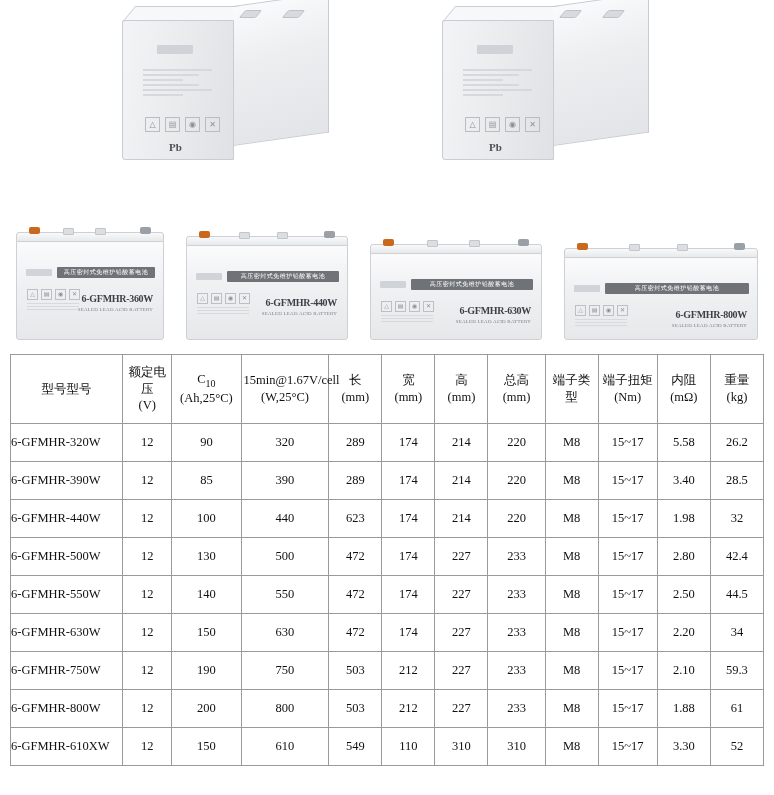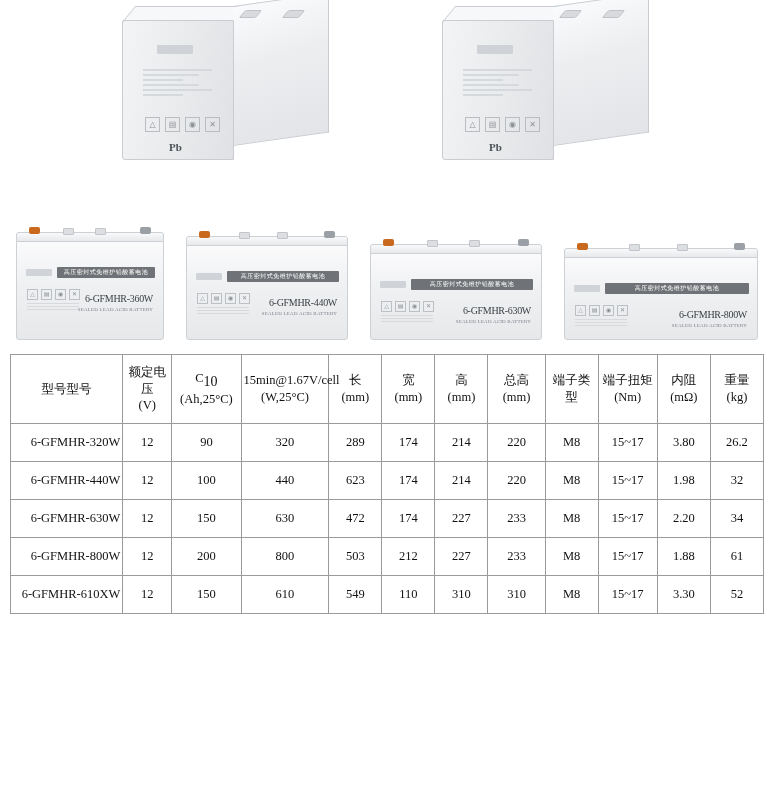--- a/index.html
+++ b/index.html
@@ -208,21 +208,21 @@
     text-align: center;
     letter-spacing: 0.5px;
     overflow: hidden;
     white-space: nowrap;
   }
   .bat .model {
     position: absolute;
     right: 10px;
     top: 52px;
     font-size: 10px;
-    font-weight: normal;
+    font-weight: bold;
     color: #3c4146;
     letter-spacing: -0.3px;
   }
   .bat .sub {
     position: absolute;
     right: 10px;
     top: 66px;
     font-size: 5px;
     color: #7c8188;
     letter-spacing: 0.2px;
@@ -278,26 +278,26 @@
     color: #111;
   }
   table.spec thead td {
     height: 62px;
     font-size: 12.5px;
   }
   table.spec tbody td {
     height: 31px;
   }
   table.spec tbody td.model {
-    text-align: right;
-    padding-left: 9px;
+    text-align: left;
+    padding-left: 0;
     white-space: nowrap;
   }
   .hdr-unit { display: block; }
-  sub { font-size: 14px; }
+  sub { font-size: 10px; }
 </style>
 </head>
 <body>
 
 <div class="gallery">
 
   <div class="row-top">
 
     <div class="bat3d">
       <div class="top"></div>
@@ -523,52 +523,108 @@
         <td class="model">6-GFMHR-320W</td>
         <td>12</td>
         <td>90</td>
         <td>320</td>
         <td>289</td>
         <td>174</td>
         <td>214</td>
         <td>220</td>
         <td>M8</td>
         <td>15~17</td>
-        <td>3.80</td>
+        <td>5.58</td>
         <td>26.2</td>
+      </tr>
+      <tr>
+        <td class="model">6-GFMHR-390W</td>
+        <td>12</td>
+        <td>85</td>
+        <td>390</td>
+        <td>289</td>
+        <td>174</td>
+        <td>214</td>
+        <td>220</td>
+        <td>M8</td>
+        <td>15~17</td>
+        <td>3.40</td>
+        <td>28.5</td>
       </tr>
       <tr>
         <td class="model">6-GFMHR-440W</td>
         <td>12</td>
         <td>100</td>
         <td>440</td>
         <td>623</td>
         <td>174</td>
         <td>214</td>
         <td>220</td>
         <td>M8</td>
         <td>15~17</td>
         <td>1.98</td>
         <td>32</td>
       </tr>
       <tr>
+        <td class="model">6-GFMHR-500W</td>
+        <td>12</td>
+        <td>130</td>
+        <td>500</td>
+        <td>472</td>
+        <td>174</td>
+        <td>227</td>
+        <td>233</td>
+        <td>M8</td>
+        <td>15~17</td>
+        <td>2.80</td>
+        <td>42.4</td>
+      </tr>
+      <tr>
+        <td class="model">6-GFMHR-550W</td>
+        <td>12</td>
+        <td>140</td>
+        <td>550</td>
+        <td>472</td>
+        <td>174</td>
+        <td>227</td>
+        <td>233</td>
+        <td>M8</td>
+        <td>15~17</td>
+        <td>2.50</td>
+        <td>44.5</td>
+      </tr>
+      <tr>
         <td class="model">6-GFMHR-630W</td>
         <td>12</td>
         <td>150</td>
         <td>630</td>
         <td>472</td>
         <td>174</td>
         <td>227</td>
         <td>233</td>
         <td>M8</td>
         <td>15~17</td>
         <td>2.20</td>
         <td>34</td>
       </tr>
       <tr>
+        <td class="model">6-GFMHR-750W</td>
+        <td>12</td>
+        <td>190</td>
+        <td>750</td>
+        <td>503</td>
+        <td>212</td>
+        <td>227</td>
+        <td>233</td>
+        <td>M8</td>
+        <td>15~17</td>
+        <td>2.10</td>
+        <td>59.3</td>
+      </tr>
+      <tr>
         <td class="model">6-GFMHR-800W</td>
         <td>12</td>
         <td>200</td>
         <td>800</td>
         <td>503</td>
         <td>212</td>
         <td>227</td>
         <td>233</td>
         <td>M8</td>
         <td>15~17</td>

